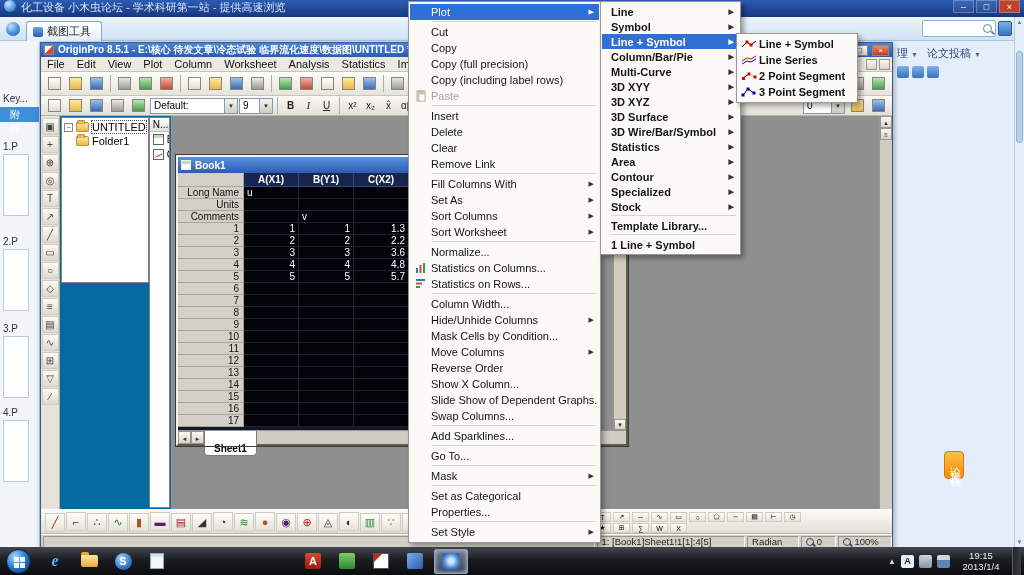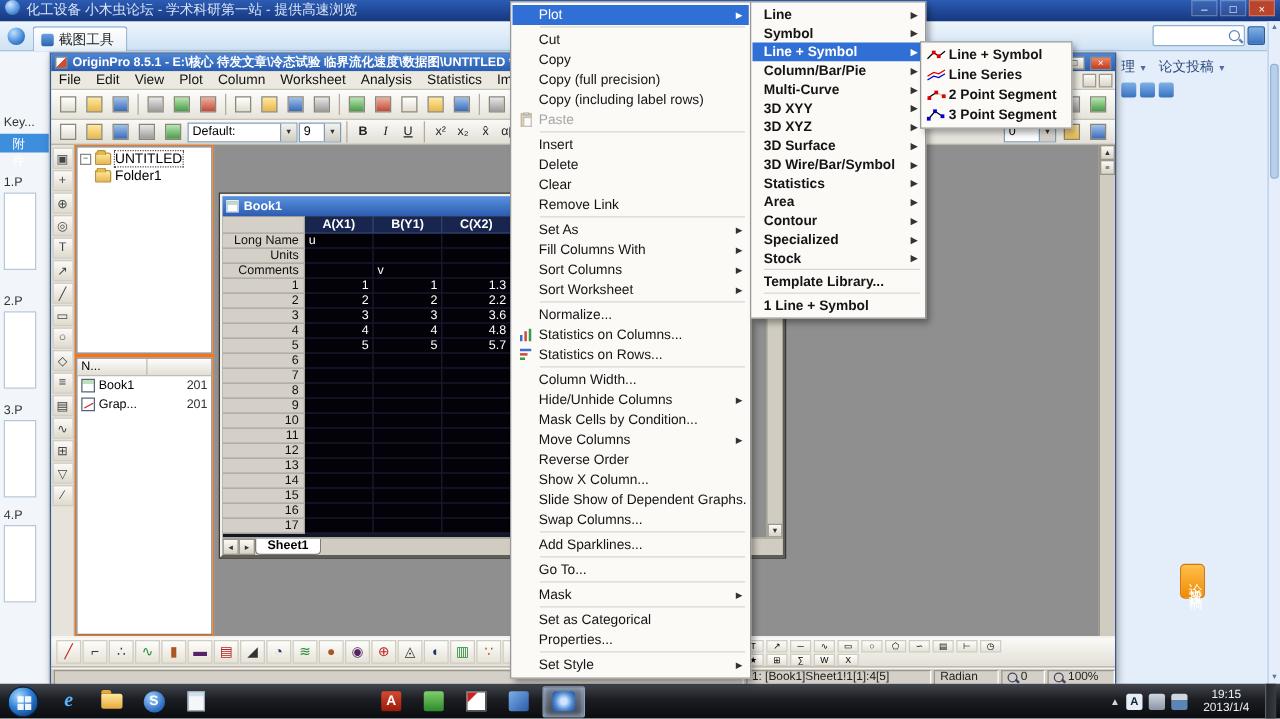--- a/index.html
+++ b/index.html
@@ -87,21 +87,21 @@
   .combo .drop { margin-left:auto; width:13px; height:100%; background:linear-gradient(#f4f3ef,#d0ccc0); border-left:1px solid #7f9db9; font-size:6px; display:flex; align-items:center; justify-content:center; color:#333; }
   .fmt-btn { min-width:17px; height:17px; border:1px solid transparent; display:inline-flex; align-items:center; justify-content:center; font-size:10px; color:#222; padding:0 2px; }
   .fmt-btn.b { font-weight:bold; } .fmt-btn.i { font-style:italic; font-family:"Liberation Serif",serif; } .fmt-btn.u { text-decoration:underline; }
   .fmt-A { color:#c22; border-bottom:2px solid #c22; line-height:10px; height:14px; }
   .fmt-A2 { color:#22c; border-bottom:2px solid #22c; line-height:10px; height:14px; }
 
   .o-main { display:flex; height:393px; }
   .o-tools { width:19px; background:#e6e3da; border-right:1px solid #b0ac9e; display:flex; flex-direction:column; align-items:center; padding-top:2px; gap:1px; }
   .tool-ic { width:17px; height:17px; display:flex; align-items:center; justify-content:center; font-size:10px; color:#444; border:1px solid #cfccc2; background:linear-gradient(#fbfaf7,#dedacd); }
 
-  .o-project { width:112px; display:flex; flex-direction:column; background:#f97316; border-right:1px solid #9a968a; padding:1px; }
+  .o-project { width:112px; display:flex; flex-direction:row; background:#0369a1; border-right:1px solid #9a968a; padding:1px; }
   .pe-tree { height:166px; background:#fff; border:1px solid #808080; font-size:11px; padding-top:2px; overflow:hidden; }
   .tree-row { display:flex; align-items:center; gap:3px; padding:1px 2px; white-space:nowrap; }
   .tree-row.child { padding-left:14px; }
   .expander { width:9px; height:9px; border:1px solid #888; font-size:7px; line-height:7px; text-align:center; color:#333; background:#fff; flex:0 0 9px; }
   .folder-ic { width:13px; height:10px; background:linear-gradient(#ffe9a0,#e8b84a); border:1px solid #b8913a; border-radius:1px 2px 1px 1px; position:relative; flex:0 0 13px; }
   .folder-ic::before { content:""; position:absolute; top:-3px; left:0; width:6px; height:3px; background:#e8b84a; border:1px solid #b8913a; border-bottom:none; border-radius:2px 2px 0 0; }
   .tree-label.focused { outline:1px dotted #555; }
   .pe-splitter { height:3px; }
   .pe-list { flex:1; background:#fff; border:1px solid #808080; font-size:10px; display:flex; flex-direction:column; overflow:hidden; }
   .pe-head { height:14px; background:linear-gradient(#fdfdfd,#e2dfd6); border-bottom:1px solid #c0bcb0; display:flex; }
@@ -133,21 +133,21 @@
   .cell.rlabel { width:66px; background:#d4d0c8; color:#111; text-align:right; padding-right:4px; height:12px; line-height:11px; }
   .cell.dcell { width:55px; background:#020208; color:#fff; border-right:1px solid #20203a; border-bottom:1px solid #20203a; height:12px; line-height:11px; }
   .cell.dcell.num { text-align:right; padding-right:3px; }
   .cell.dcell.txt { text-align:left; padding-left:3px; }
   .sheet-void { flex:1; background:#8f8f8f; border-left:1px solid #777; }
   .bw-vscroll { width:13px; background:#d0ccc2; border-left:1px solid #9a968a; display:flex; flex-direction:column; }
   .bw-vscroll .sc-btn { height:11px; font-size:6px; text-align:center; line-height:11px; color:#333; background:linear-gradient(#fbfaf7,#d6d2c6); border:1px solid #9a968a; }
   .bw-vscroll .sc-thumb { height:34px; background:linear-gradient(#fbfaf7,#d6d2c6); border:1px solid #9a968a; margin:1px; }
   .bw-bottom { height:14px; display:flex; align-items:stretch; background:#d0ccc2; border-top:1px solid #9a968a; font-size:9px; }
   .tab-nav { width:13px; text-align:center; line-height:13px; font-size:7px; color:#333; background:linear-gradient(#fbfaf7,#d6d2c6); border:1px solid #9a968a; }
-  .sheet-tab { padding:0 9px; background:#fff; border:1px solid #807c72; border-top:none; font-weight:bold; font-size:10px; line-height:12px; color:#000; border-radius:0 0 4px 4px; }
+  .sheet-tab { padding:12px 9px; background:#fff; border:1px solid #807c72; border-top:none; font-weight:bold; font-size:10px; line-height:12px; color:#000; border-radius:0 0 4px 4px; }
   .hscroll-rest { flex:1; background:#d0ccc2; }
 
   
   .o-plotbar { height:25px; background:linear-gradient(#fbfaf7,#e2dfd6); border-top:1px solid #fff; border-bottom:1px solid #b8b4a8; display:flex; align-items:center; padding:0 4px; position:relative; }
   .pbi { width:20px; height:19px; display:inline-flex; align-items:center; justify-content:center; font-size:11px; border:1px solid #cfccc2; background:linear-gradient(#fdfdfb,#e6e2d6); margin-right:1px; }
   .pb-right { position:absolute; left:553px; top:2px; width:216px; display:flex; flex-wrap:wrap; gap:1px; }
   .pb-right .pbi { width:17px; height:10px; font-size:7px; }
   .o-status { height:14px; background:#d4d0c8; border-top:1px solid #fff; display:flex; align-items:center; font-size:9.5px; color:#222; }
   .st-fill { width:557px; height:12px; margin-left:2px; border:1px solid; border-color:#9a968a #fff #fff #9a968a; }
   .st-seg { height:12px; margin-left:2px; border:1px solid; border-color:#9a968a #fff #fff #9a968a; display:flex; align-items:center; padding:0 4px; gap:3px; white-space:nowrap; overflow:hidden; }
@@ -752,26 +752,26 @@
         <span class="m-ic"></span>
         <span class="m-lb">Clear</span>
       </div>
       <div class="m-item">
         <span class="m-ic"></span>
         <span class="m-lb">Remove Link</span>
       </div>
       <div class="m-sep"></div>
       <div class="m-item">
         <span class="m-ic"></span>
+        <span class="m-lb">Fill Columns With</span>
+        <span class="m-ar">▶</span>
+      </div>
+      <div class="m-item">
+        <span class="m-ic"></span>
         <span class="m-lb">Set As</span>
-        <span class="m-ar">▶</span>
-      </div>
-      <div class="m-item">
-        <span class="m-ic"></span>
-        <span class="m-lb">Fill Columns With</span>
         <span class="m-ar">▶</span>
       </div>
       <div class="m-item">
         <span class="m-ic"></span>
         <span class="m-lb">Sort Columns</span>
         <span class="m-ar">▶</span>
       </div>
       <div class="m-item">
         <span class="m-ic"></span>
         <span class="m-lb">Sort Worksheet</span>

